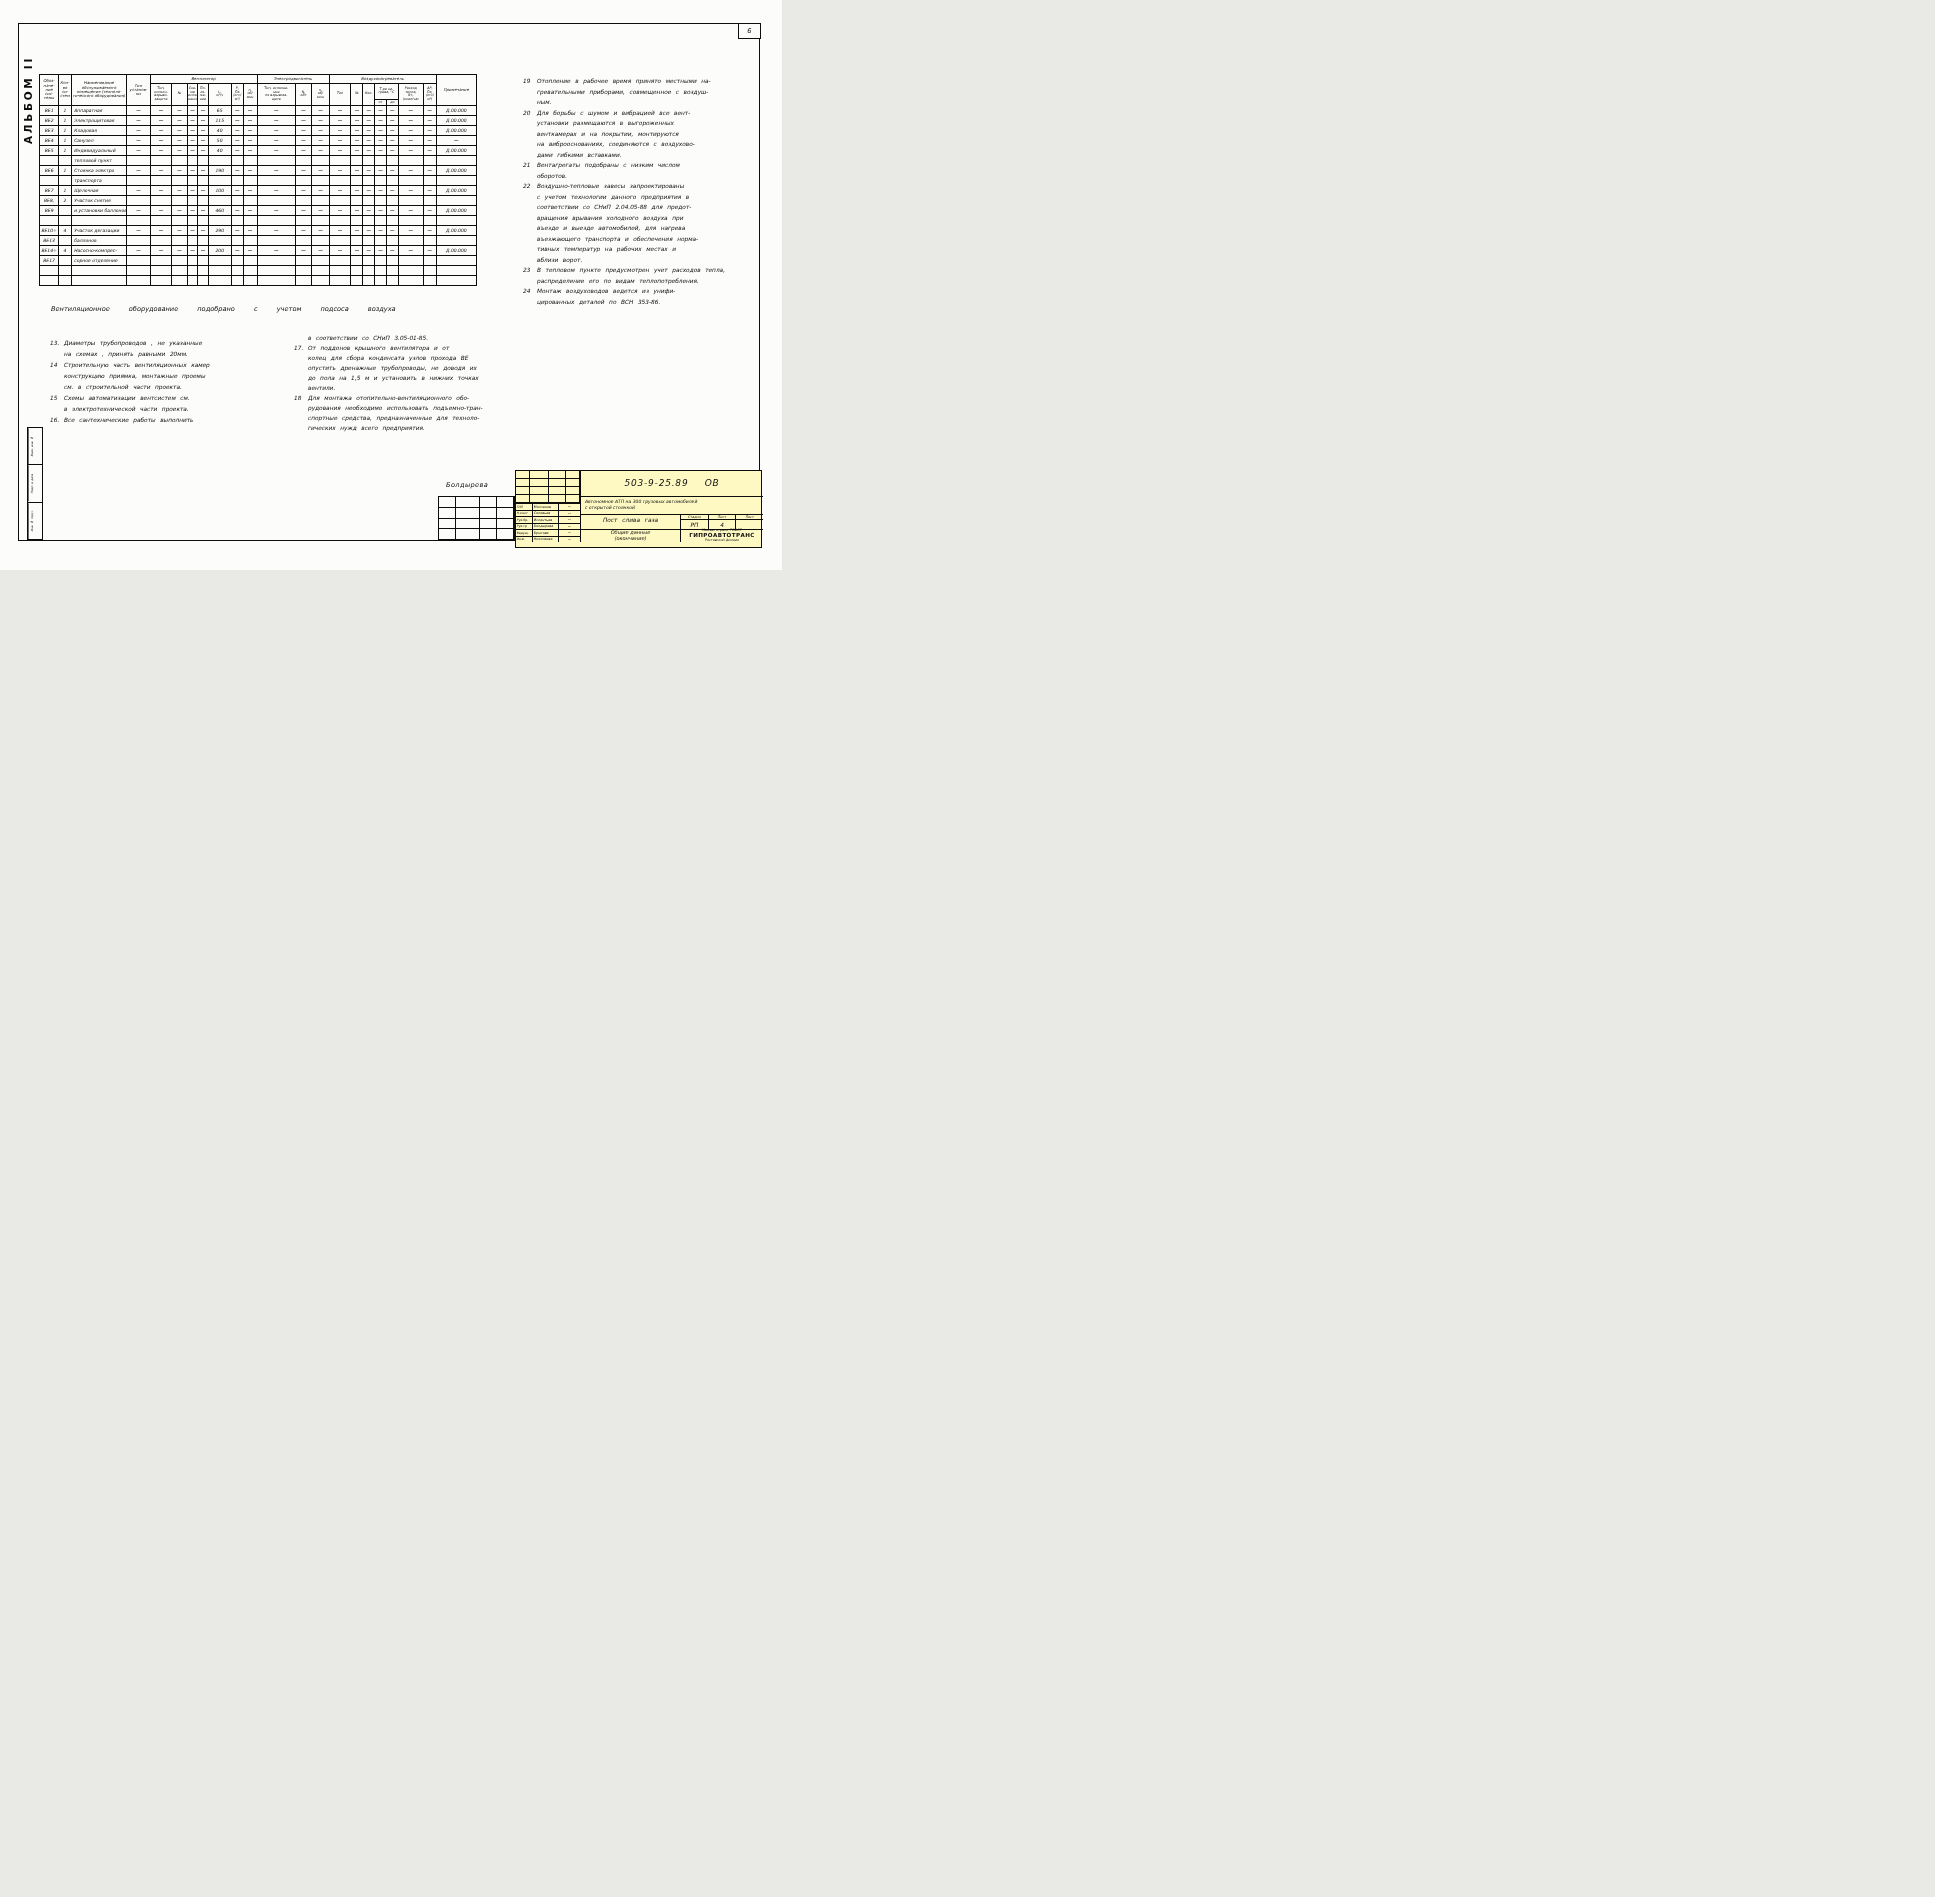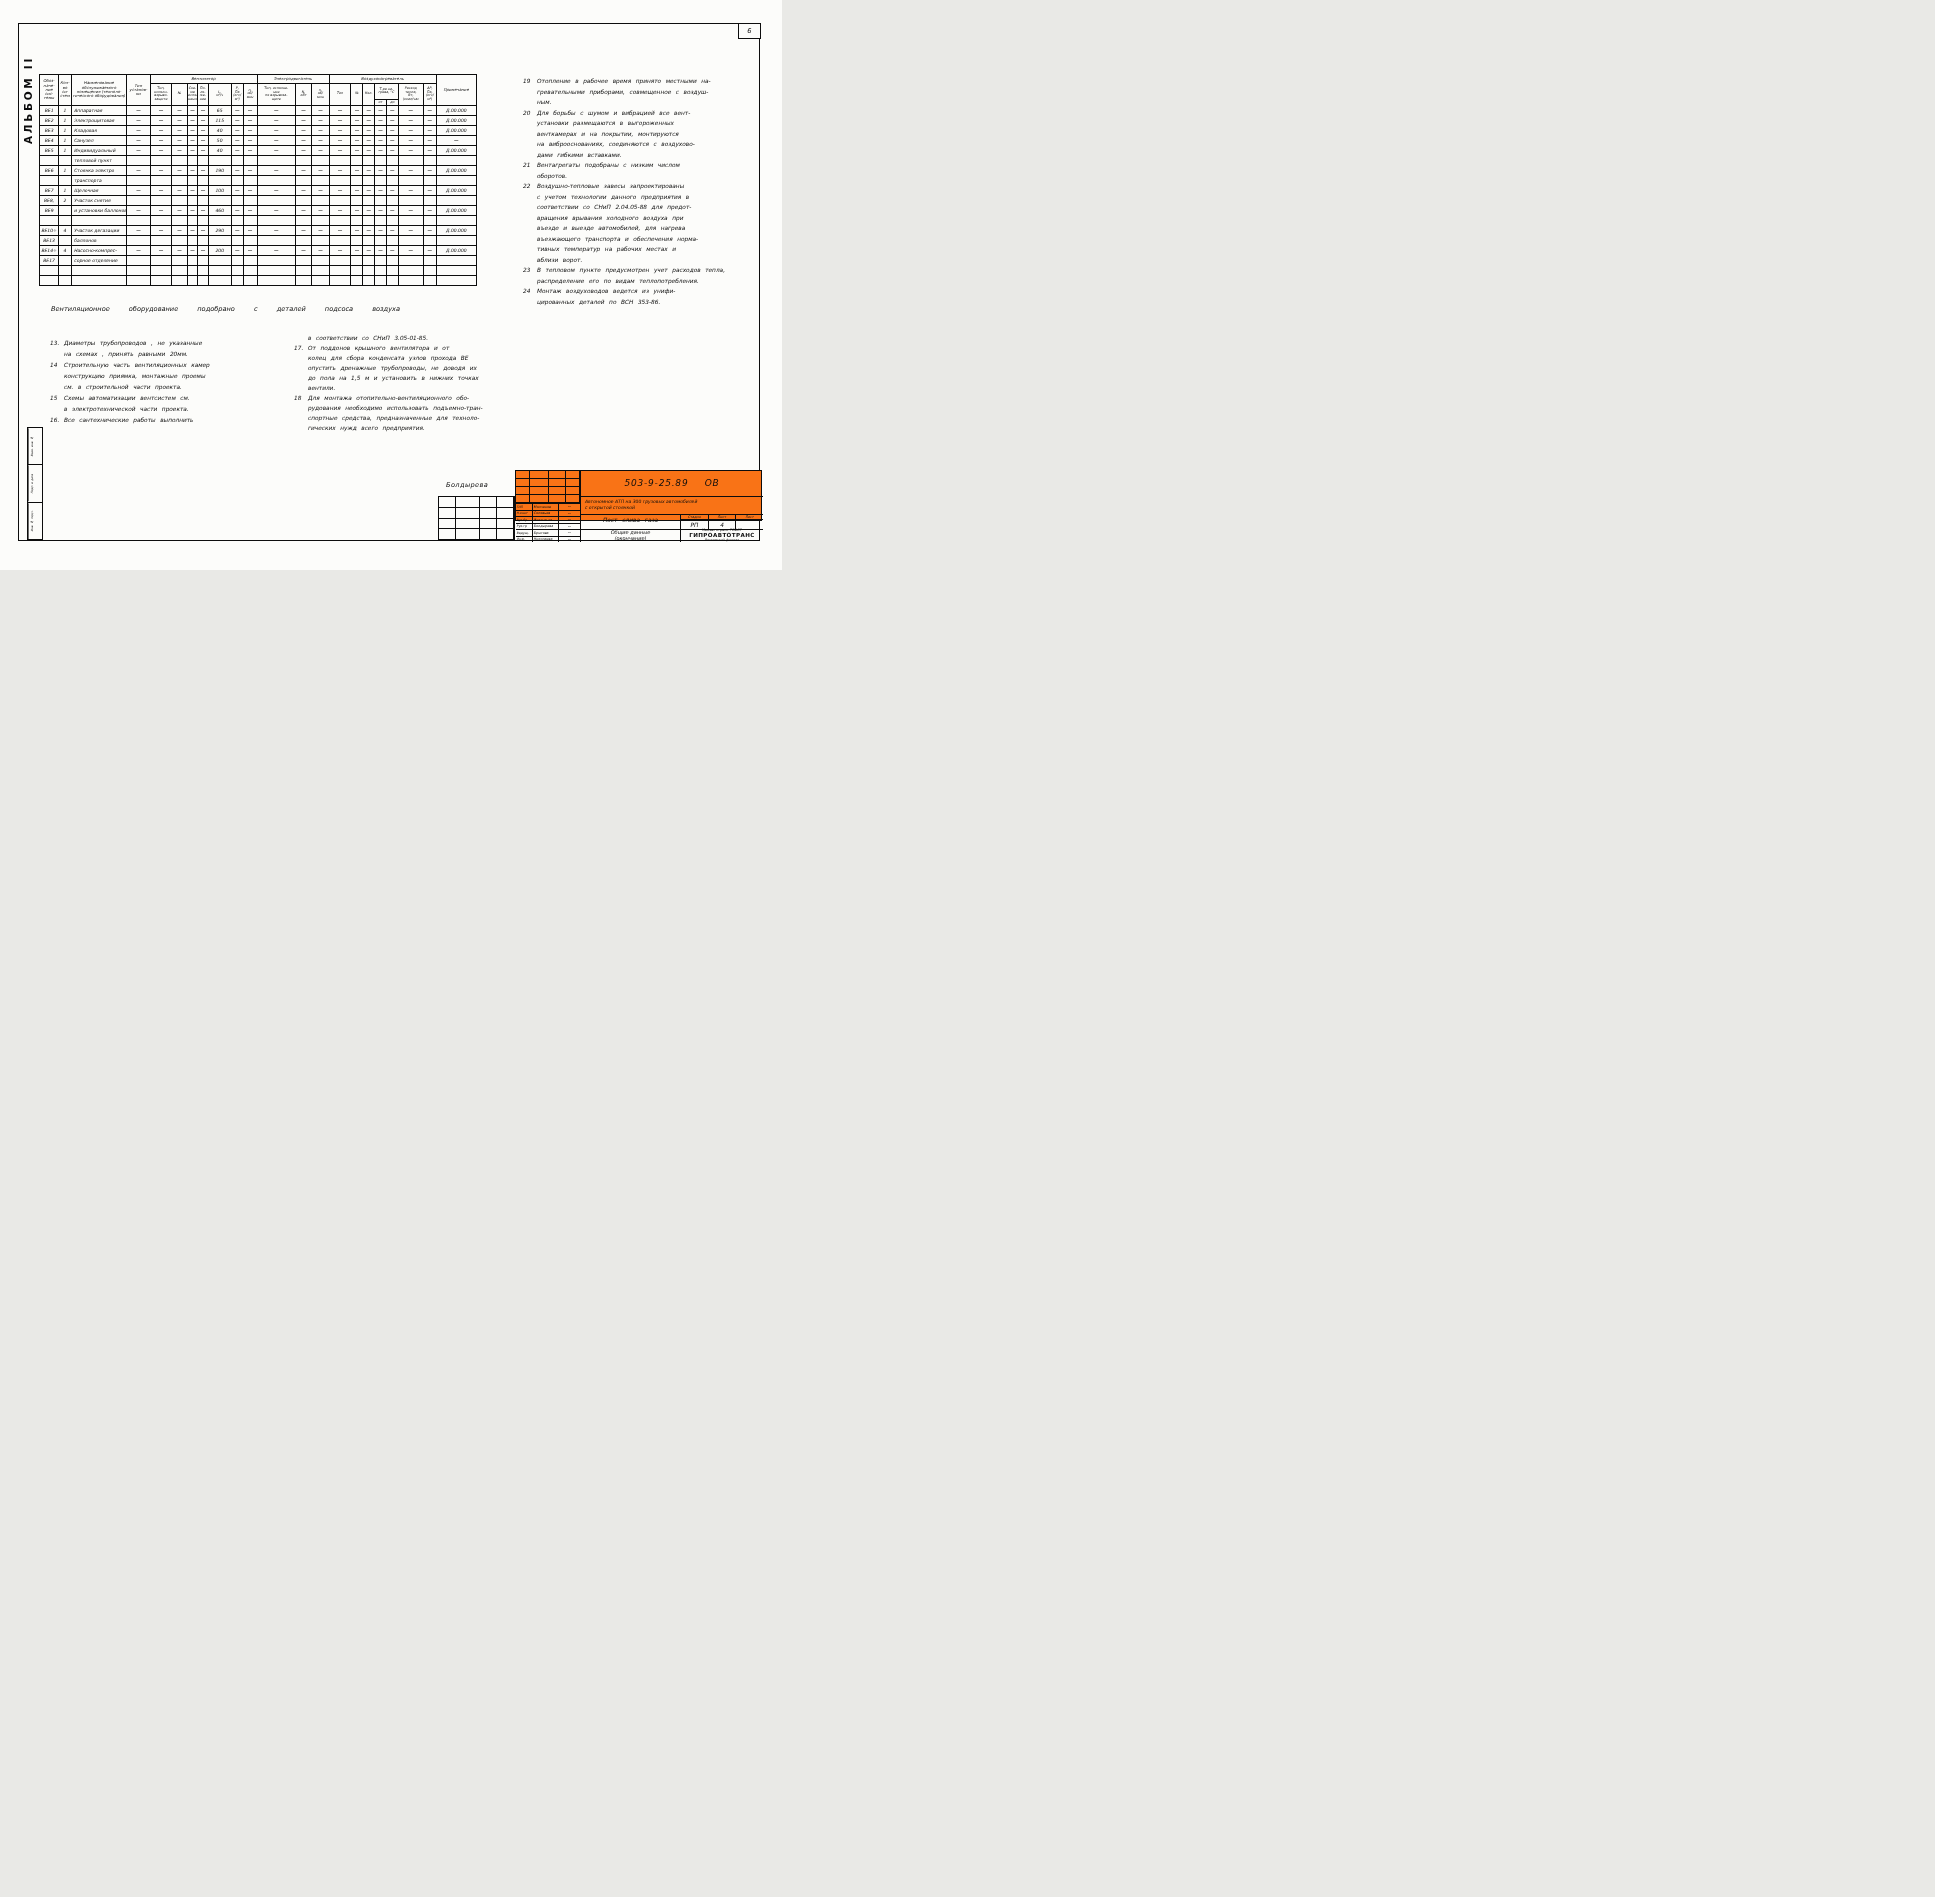--- a/index.html
+++ b/index.html
@@ -41,22 +41,22 @@
   .note-text{flex:1;font-style:italic;font-size:5.8px;white-space:pre-line;word-spacing:2.7px;line-height:inherit;}
   .notes-left{position:absolute;left:50px;top:338px;width:245px;line-height:11px;}
   .notes-mid{position:absolute;left:294px;top:333px;width:252px;line-height:10px;}
   .notes-right{position:absolute;left:523px;top:76px;width:236px;line-height:10.5px;}
   
   .pinned{position:absolute;left:446px;top:481px;font-style:italic;font-size:6.6px;letter-spacing:0.4px;}
   .ext-grid{position:absolute;left:438px;top:496px;width:77px;height:45px;border:1px solid #0d0d0d;
             box-sizing:border-box;display:grid;grid-template-columns:23% 32% 22.5% 22.5%;grid-template-rows:repeat(4,1fr);}
   .ext-grid .cell{border-right:0.8px solid #0d0d0d;border-bottom:0.8px solid #0d0d0d;box-sizing:border-box;}
   
-  .tblock{position:absolute;left:515px;top:470px;width:247px;height:51px;border:1.2px solid #0d0d0d;
-          box-sizing:border-box;background:#f97316;}
+  .tblock{position:absolute;left:515px;top:470px;width:247px;height:78px;border:1.2px solid #0d0d0d;
+          box-sizing:border-box;background:#fef9c3;}
   .tb-abs{position:absolute;box-sizing:border-box;border:0.8px solid #0d0d0d;}
   .change-grid{left:0;top:0;width:65px;height:33px;display:grid;
                grid-template-columns:22% 30% 26% 22%;grid-template-rows:repeat(4,1fr);border-width:0 0.8px 0.8px 0;}
   .change-grid .cell{border-right:0.6px solid #0d0d0d;border-bottom:0.6px solid #0d0d0d;box-sizing:border-box;}
   .sig-rows{left:0;top:33px;width:65px;height:38px;border-width:0 0.8px 0 0;display:flex;flex-direction:column;}
   .sig-row{flex:1;display:flex;border-bottom:0.6px solid #0d0d0d;box-sizing:border-box;}
   .sig-row:last-child{border-bottom:none;}
   .sig-role{width:17px;border-right:0.6px solid #0d0d0d;box-sizing:border-box;font-size:3.1px;font-style:italic;
             display:flex;align-items:center;padding-left:0.8px;white-space:nowrap;overflow:hidden;}
   .sig-name{width:25.6px;border-right:0.6px solid #0d0d0d;box-sizing:border-box;font-size:3.3px;font-style:italic;
@@ -644,21 +644,21 @@
           <td></td>
           <td></td>
           <td></td>
           <td></td>
           <td></td>
           <td></td>
         </tr>
       </tbody>
   </table>
 
-  <div class="below-note">Вентиляционное оборудование подобрано с деталей подсоса воздуха</div>
+  <div class="below-note">Вентиляционное оборудование подобрано с учетом подсоса воздуха</div>
 
   <div class="notes-left">
     <div class="note">
       <span class="note-num">13.</span>
       <span class="note-text">Диаметры трубопроводов , не указанные
 на схемах , принять равными 20мм.</span>
     </div>
     <div class="note">
       <span class="note-num">14</span>
       <span class="note-text">Строительную часть вентиляционных камер

